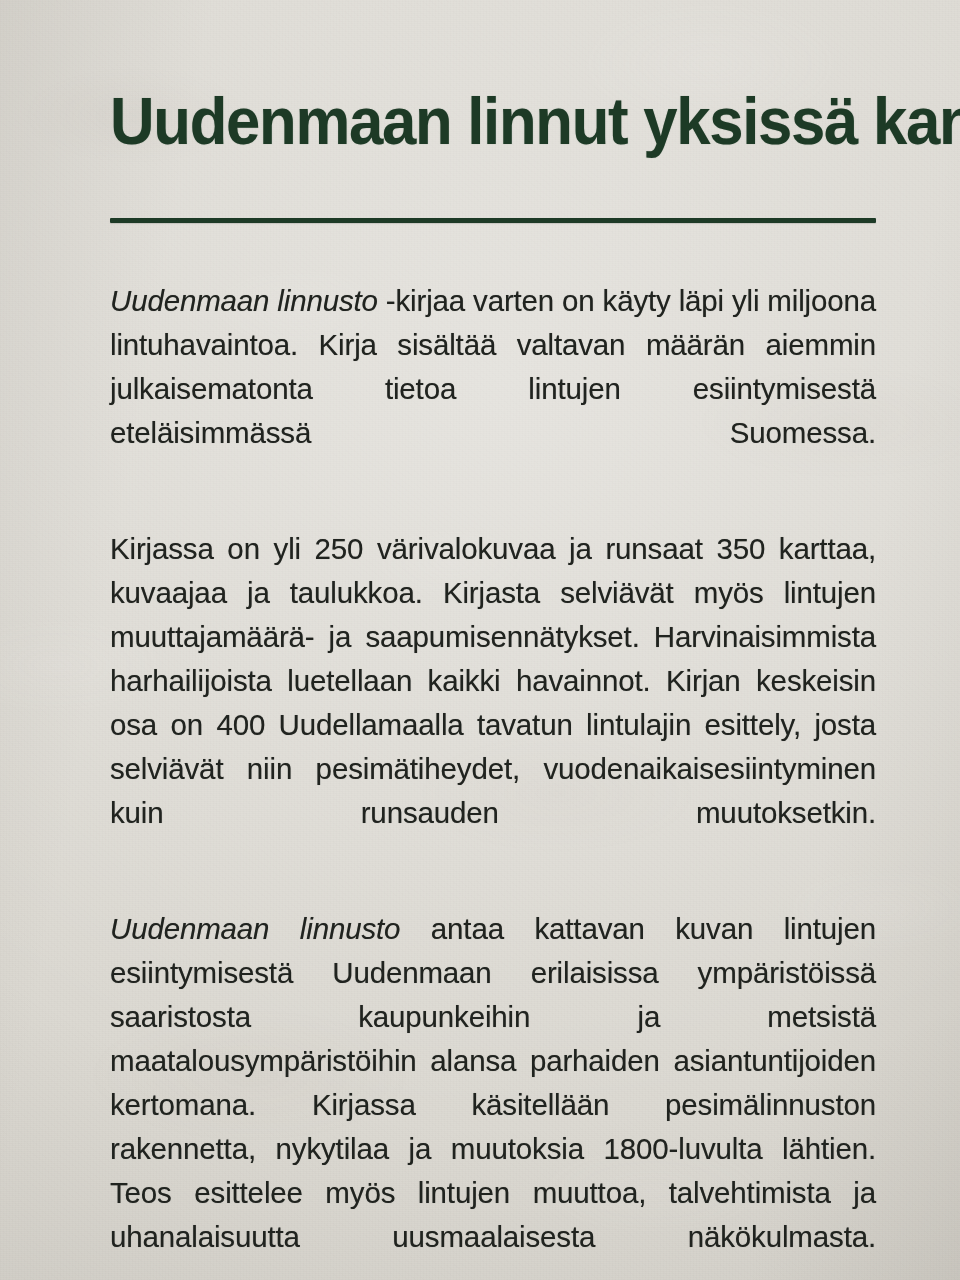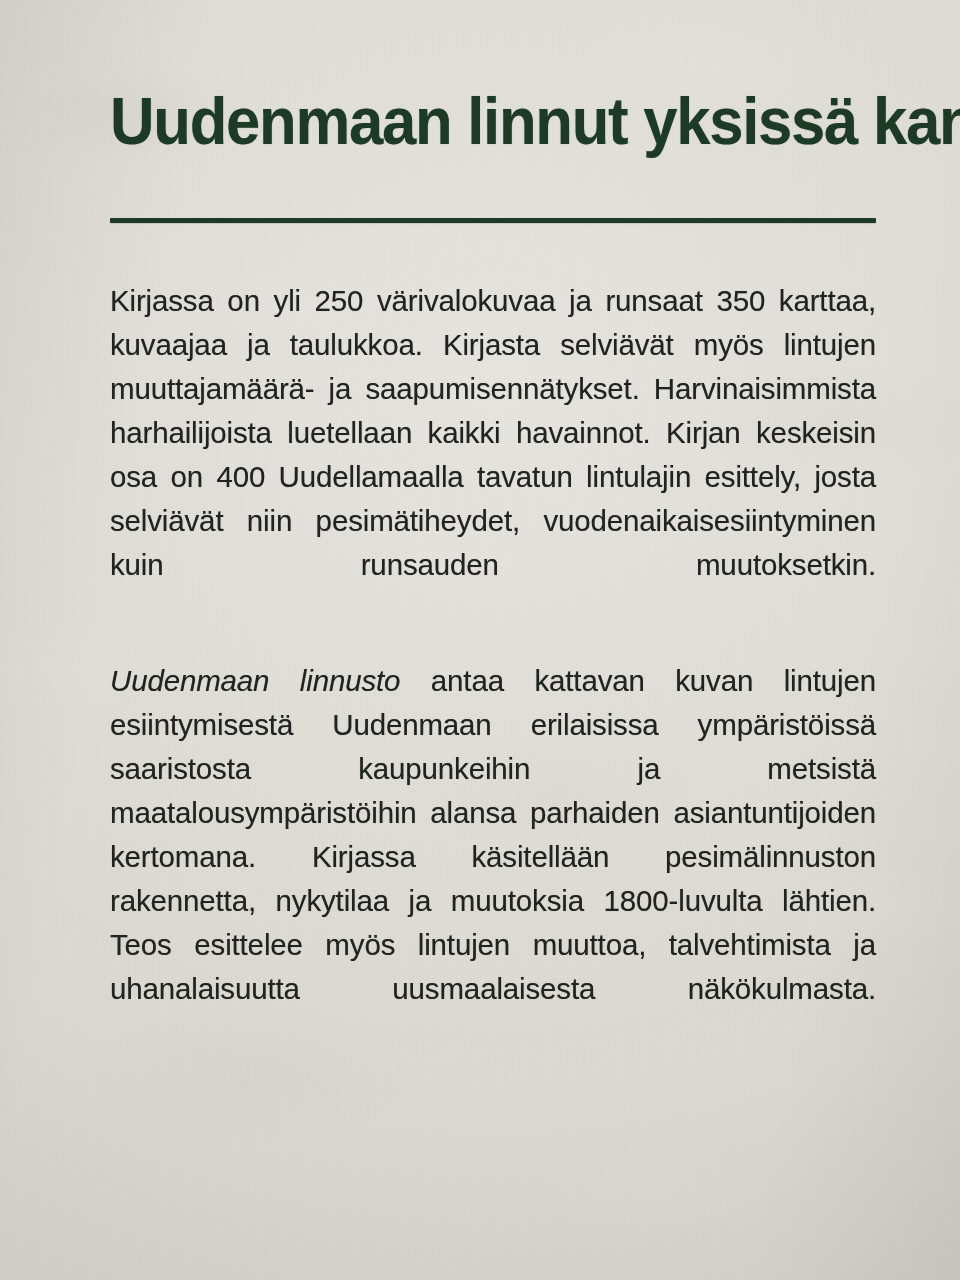--- a/index.html
+++ b/index.html
@@ -161,20 +161,21 @@
   <div class="grain-blobs"></div>
 
   <div id="content">
 
     <h1 class="headline">Uudenmaan linnut yksissä kansissa</h1>
 
     <div class="rule"></div>
 
     <div class="body-copy">
 
+      <p class="para"><em class="book-title">Uudenmaan linnusto</em><span> -kirjaa varten on käyty läpi yli miljoona lintuhavaintoa. Kirja sisältää valtavan määrän aiemmin julkaisematonta tietoa lintujen esiintymisestä eteläisimmässä Suomessa.</span></p>
 
       <p class="para"><span>Kirjassa on yli 250 värivalokuvaa ja runsaat 350 karttaa, kuvaajaa ja taulukkoa. Kirjasta selviävät myös lintujen muuttajamäärä- ja saapumisennätykset. Harvinaisimmista harhailijoista luetellaan kaikki havainnot. Kirjan keskeisin osa on 400 Uudellamaalla tavatun lintulajin esittely, josta selviävät niin pesimätiheydet, vuodenaikaisesiintyminen kuin runsauden muutoksetkin.</span></p>
 
       <p class="para"><em class="book-title">Uudenmaan linnusto</em><span> antaa kattavan kuvan lintujen esiintymisestä Uudenmaan erilaisissa ympäristöissä saaristosta kaupunkeihin ja metsistä maatalousympäristöihin alansa parhaiden asiantuntijoiden kertomana. Kirjassa käsitellään pesimälinnuston rakennetta, nykytilaa ja muutoksia 1800-luvulta lähtien. Teos esittelee myös lintujen muuttoa, talvehtimista ja uhanalaisuutta uusmaalaisesta näkökulmasta.</span></p>
 
     </div>
   </div>
 </div>
 
 </body></html>

